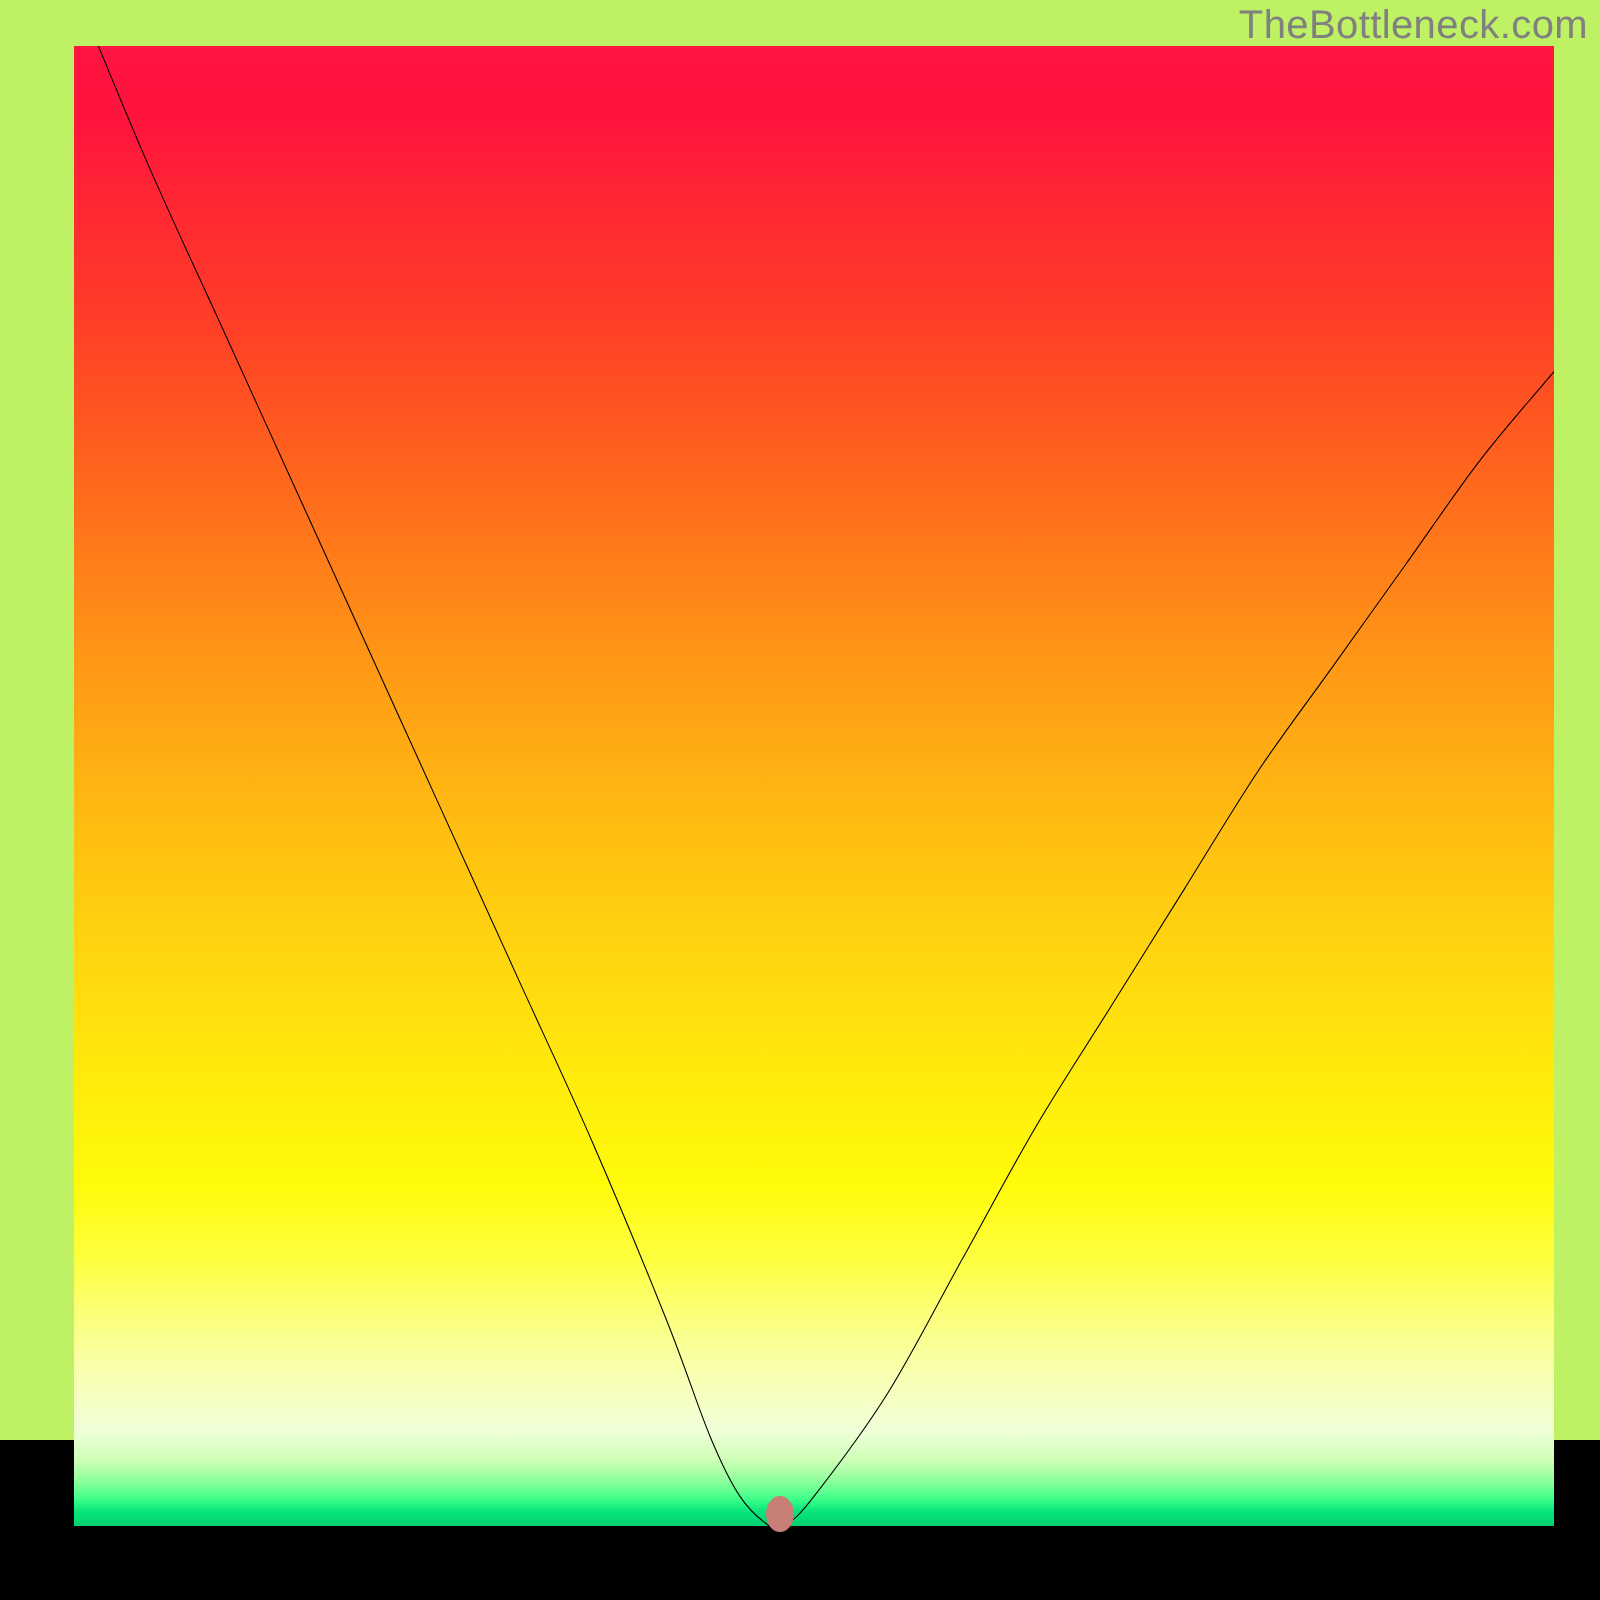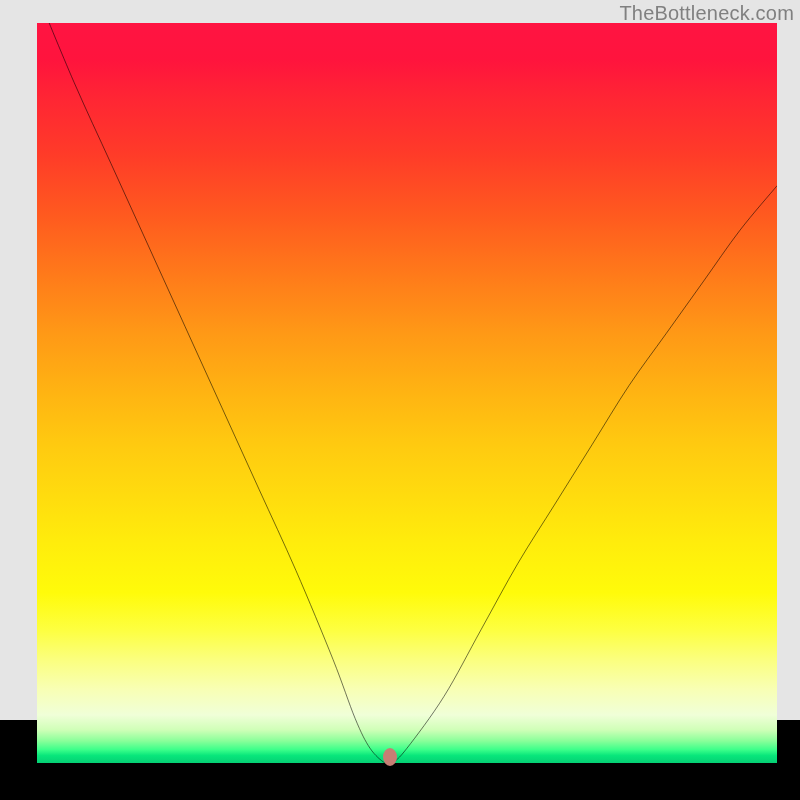--- a/index.html
+++ b/index.html
@@ -7,21 +7,21 @@
     padding: 0;
     width: 800px;
     height: 800px;
     background: #000;
     font-family: Arial, Helvetica, sans-serif;
     overflow: hidden;
   }
   .outer {
     width: 800px;
     height: 720px;
-    background: #e5e5e5;
+    background: #bef264;
     position: relative;
   }
   .plot {
     position: absolute;
     left: 37px;
     top: 23px;
     width: 740px;
     height: 740px;
     background: linear-gradient(to bottom,
       #ff1442 0%,

